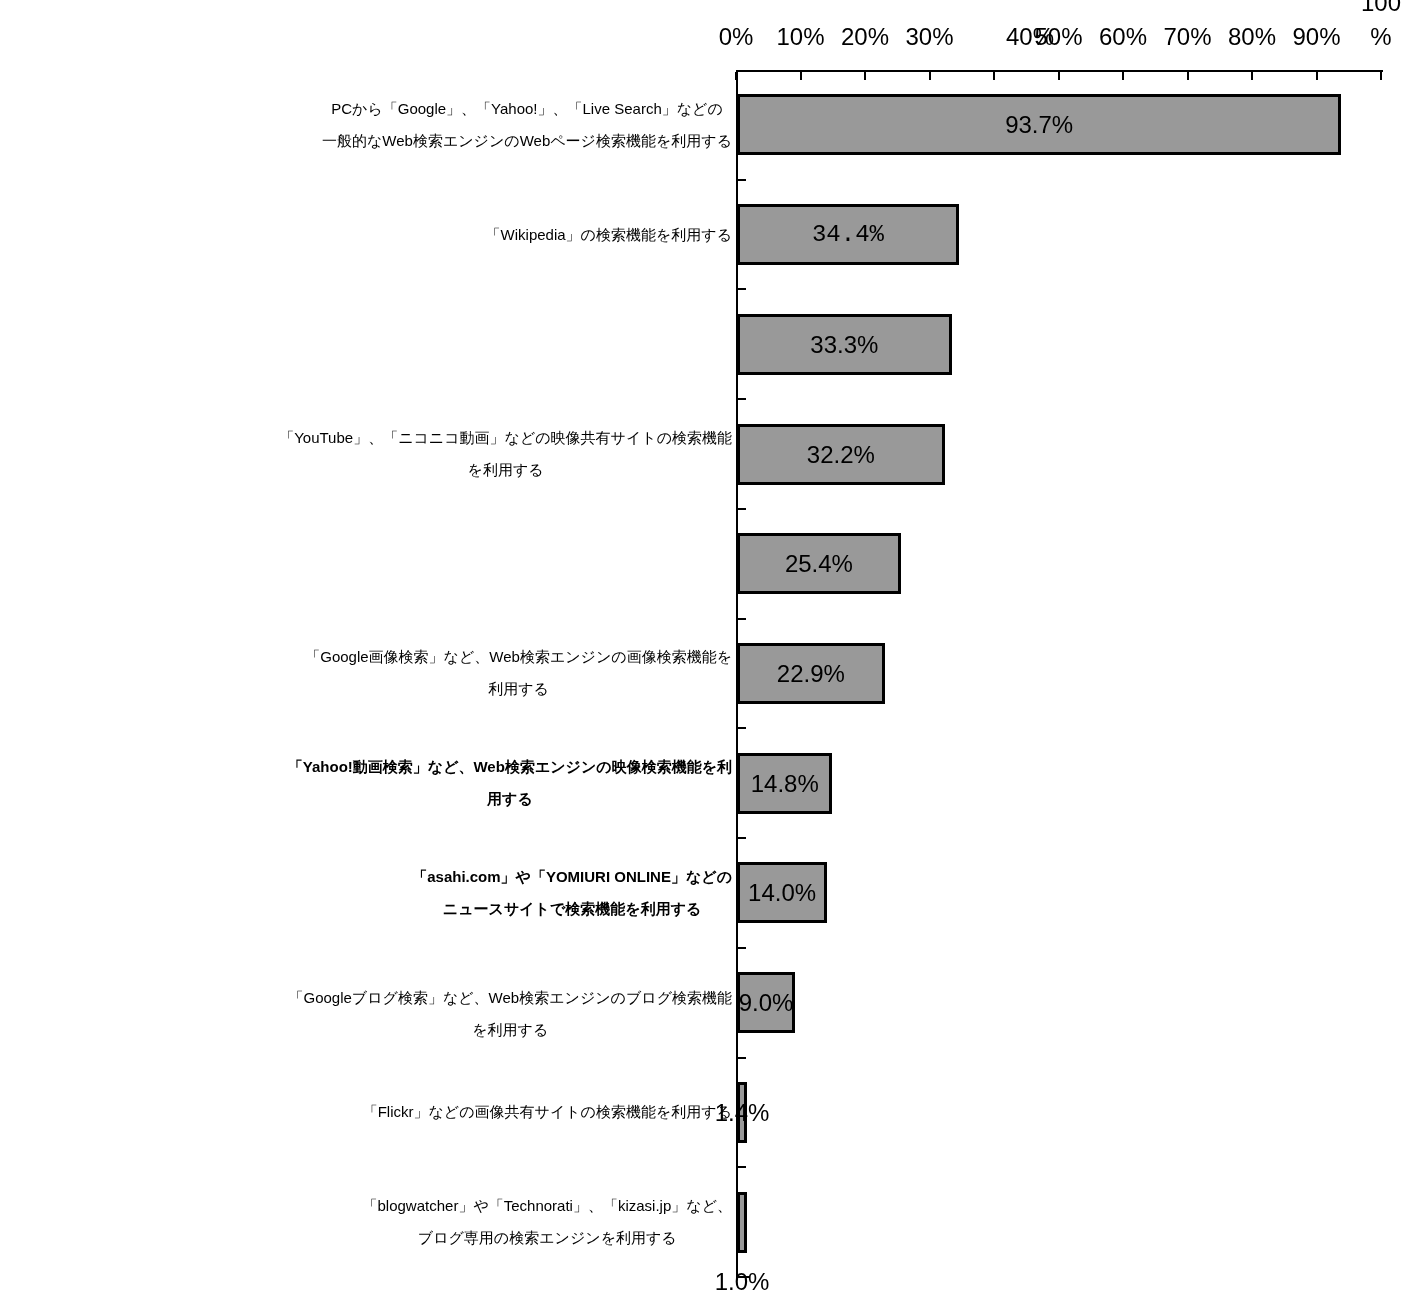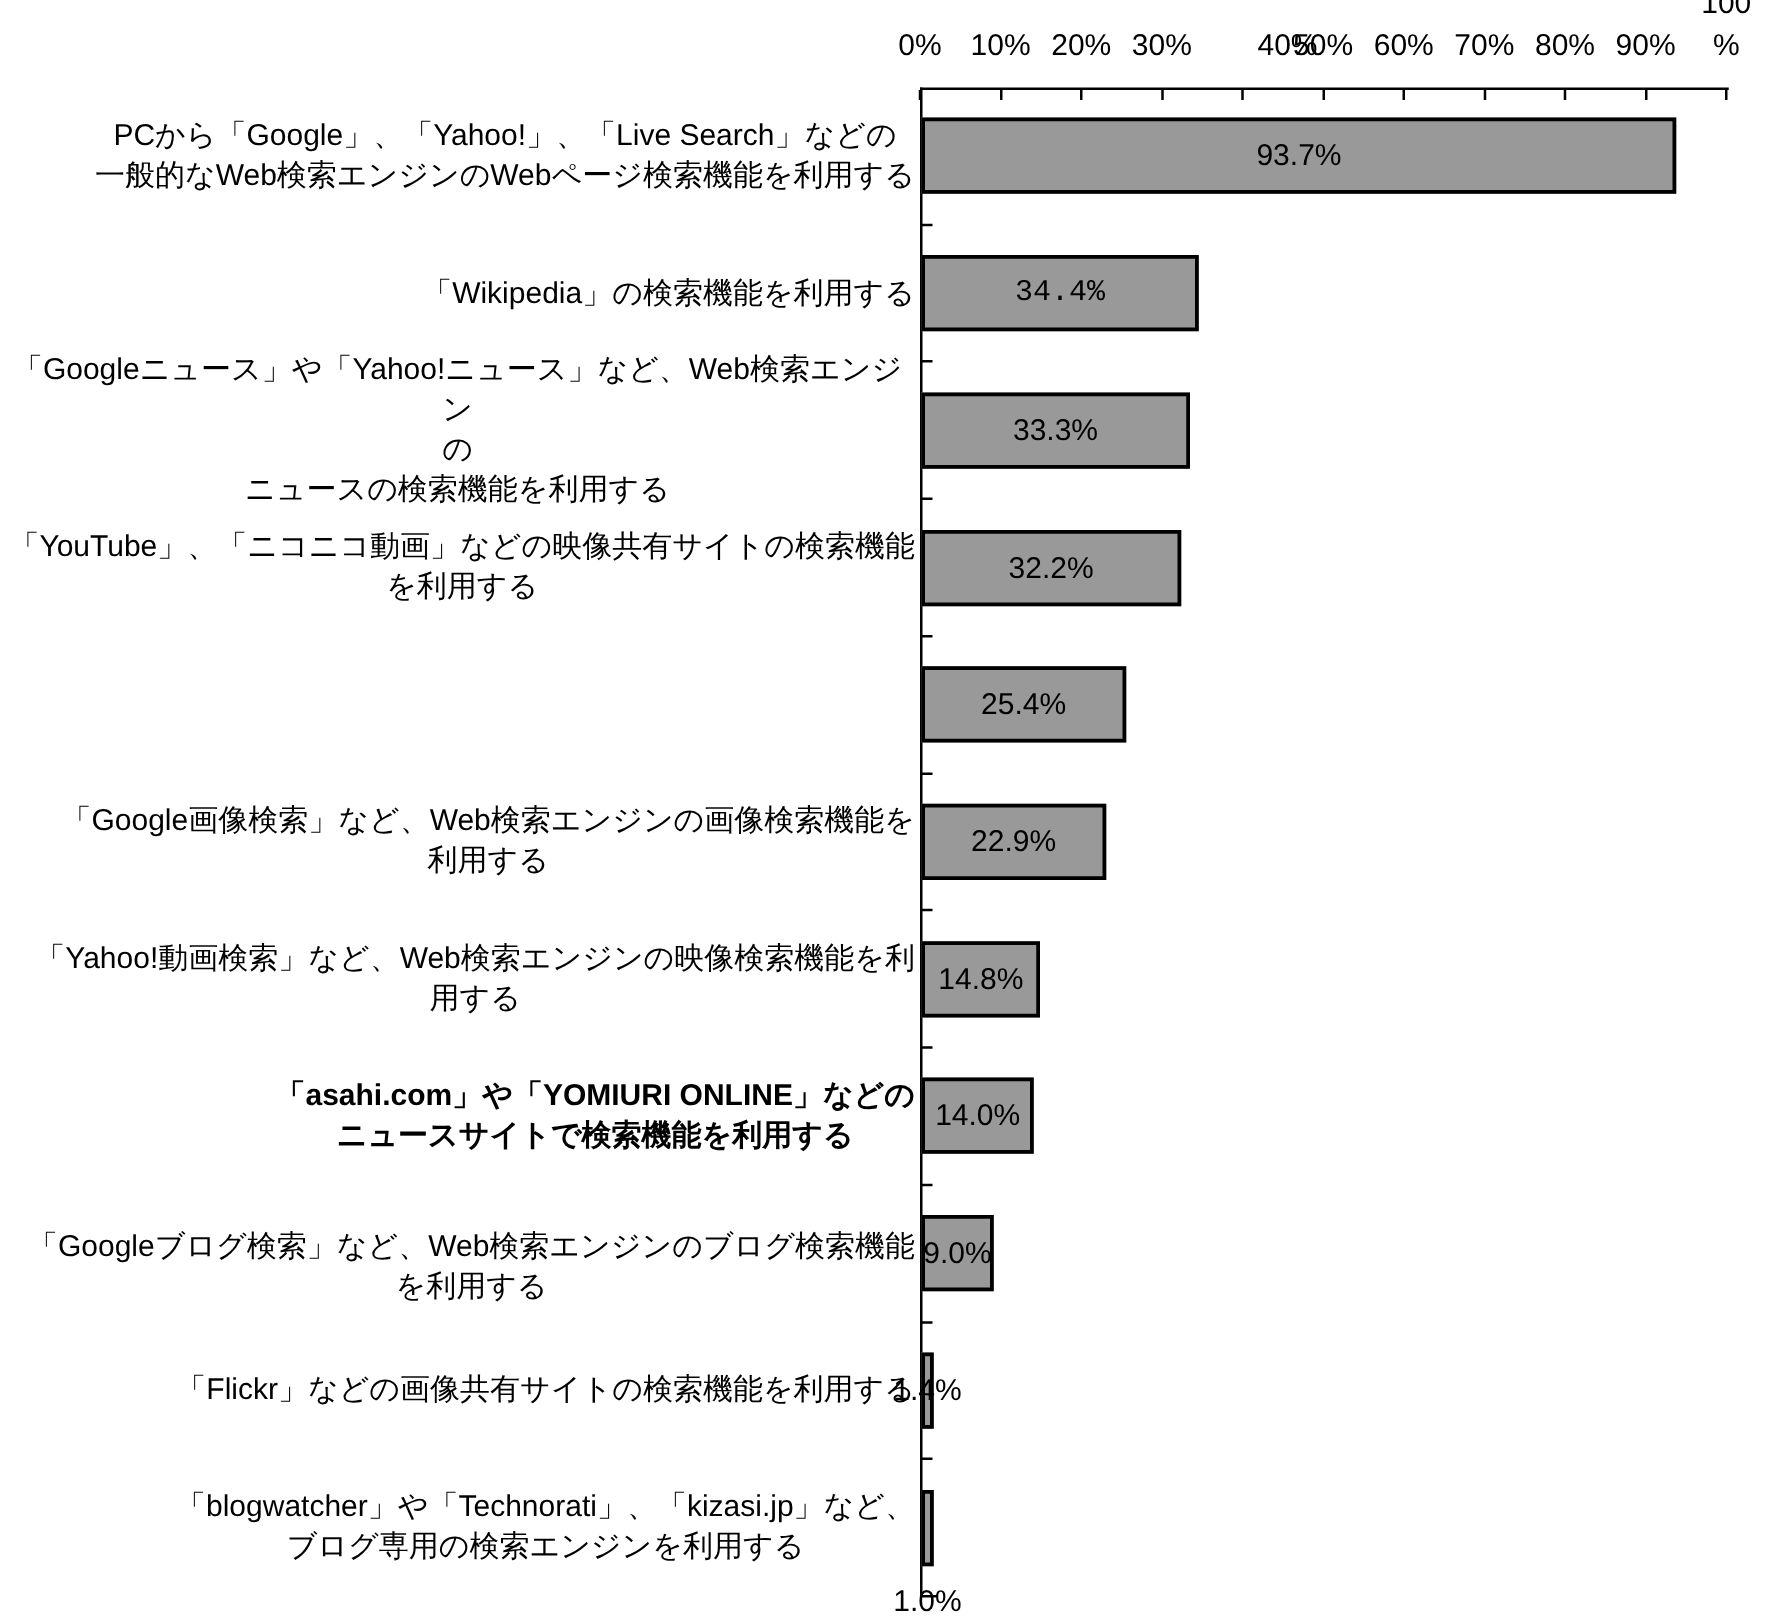--- a/index.html
+++ b/index.html
@@ -34,21 +34,21 @@
     position:absolute;
     left:0;
     width:732px;
     display:flex;
     align-items:center;
     justify-content:flex-end;
   }
   .cat-label {
     display:inline-block;
     text-align:center;
-    font-size:24px;
+    font-size:15px;
     line-height:32px;
     white-space:pre-line;
   }
   .bar {
     position:absolute;
     background:#999999;
     border:3px solid #000000;
     box-sizing:border-box;
   }
   .bar-value {
@@ -105,42 +105,37 @@
       <div class="cat-label">PCから「Google」、「Yahoo!」、「Live Search」などの
 一般的なWeb検索エンジンのWebページ検索機能を利用する</div>
     </div>
     <div class="bar" style="left: 737px; top: 94.3636px; width: 604.365px; height: 61px;"></div>
     <div class="bar-value" style="left: 1039.18px; top: 94.3636px; line-height: 61px;">93.7%</div>
     <div class="cat-row" style="top: 179.727px; height: 109.727px;">
       <div class="cat-label">「Wikipedia」の検索機能を利用する</div>
     </div>
     <div class="bar" style="left: 737px; top: 204.091px; width: 221.88px; height: 61px;"></div>
     <div class="bar-value" style="left: 847.94px; top: 204.091px; line-height: 61px; font-family: Liberation Mono, monospace;">34.4%</div>
-    <div class="cat-row" style="top: 289.455px; height: 109.727px;">
-      <div class="cat-label">「Googleニュース」や「Yahoo!ニュース」など、Web検索エンジン
-の
-ニュースの検索機能を利用する</div>
-    </div>
     <div class="bar" style="left: 737px; top: 313.818px; width: 214.785px; height: 61px;"></div>
     <div class="bar-value" style="left: 844.393px; top: 313.818px; line-height: 61px;">33.3%</div>
     <div class="cat-row" style="top: 399.182px; height: 109.727px;">
       <div class="cat-label">「YouTube」、「ニコニコ動画」などの映像共有サイトの検索機能
 を利用する</div>
     </div>
     <div class="bar" style="left: 737px; top: 423.545px; width: 207.69px; height: 61px;"></div>
     <div class="bar-value" style="left: 840.845px; top: 423.545px; line-height: 61px;">32.2%</div>
     <div class="bar" style="left: 737px; top: 533.273px; width: 163.83px; height: 61px;"></div>
     <div class="bar-value" style="left: 818.915px; top: 533.273px; line-height: 61px;">25.4%</div>
     <div class="cat-row" style="top: 618.636px; height: 109.727px;">
       <div class="cat-label">「Google画像検索」など、Web検索エンジンの画像検索機能を
 利用する</div>
     </div>
     <div class="bar" style="left: 737px; top: 643px; width: 147.705px; height: 61px;"></div>
     <div class="bar-value" style="left: 810.852px; top: 643px; line-height: 61px;">22.9%</div>
-    <div class="cat-row" style="top: 728.364px; height: 109.727px;">
+    <div class="cat-row" style="top: 728.364px; height: 109.727px; font-weight: bold;">
       <div class="cat-label">「Yahoo!動画検索」など、Web検索エンジンの映像検索機能を利
 用する</div>
     </div>
     <div class="bar" style="left: 737px; top: 752.727px; width: 95.46px; height: 61px;"></div>
     <div class="bar-value" style="left: 784.73px; top: 752.727px; line-height: 61px;">14.8%</div>
     <div class="cat-row" style="top: 838.091px; height: 109.727px; font-weight: bold;">
       <div class="cat-label">「asahi.com」や「YOMIURI ONLINE」などの
 ニュースサイトで検索機能を利用する</div>
     </div>
     <div class="bar" style="left: 737px; top: 862.455px; width: 90.3px; height: 61px;"></div>

